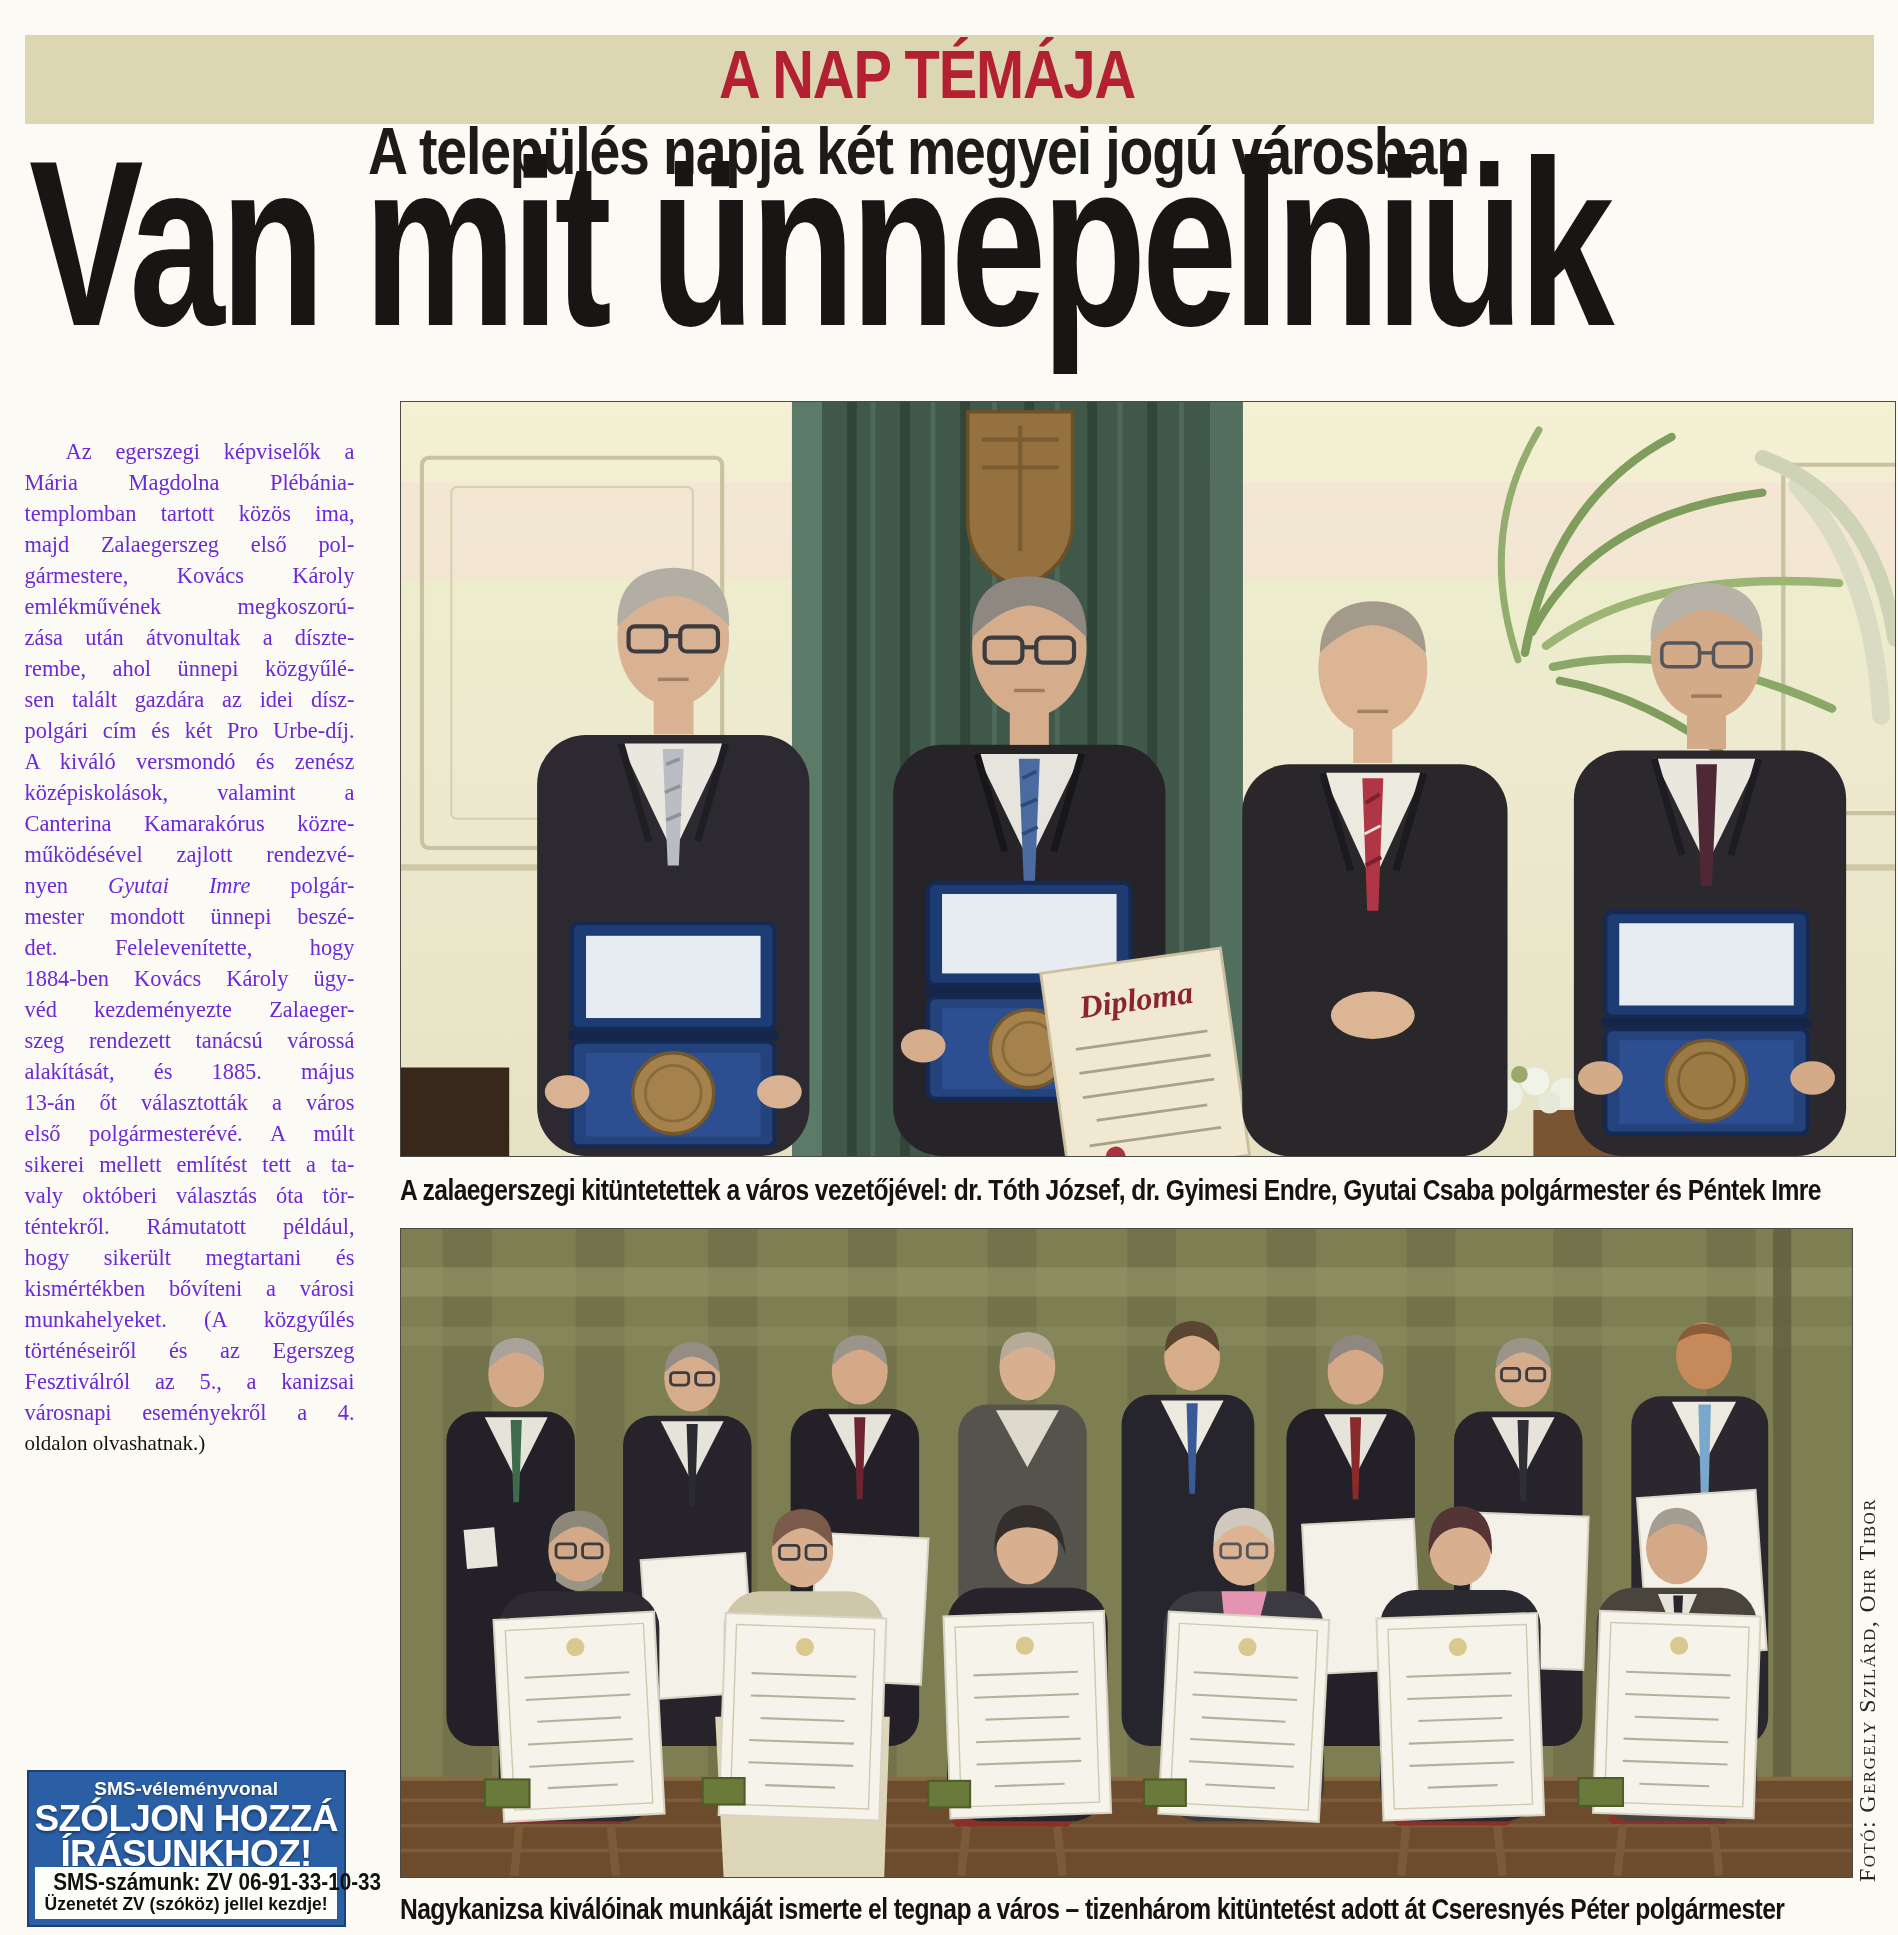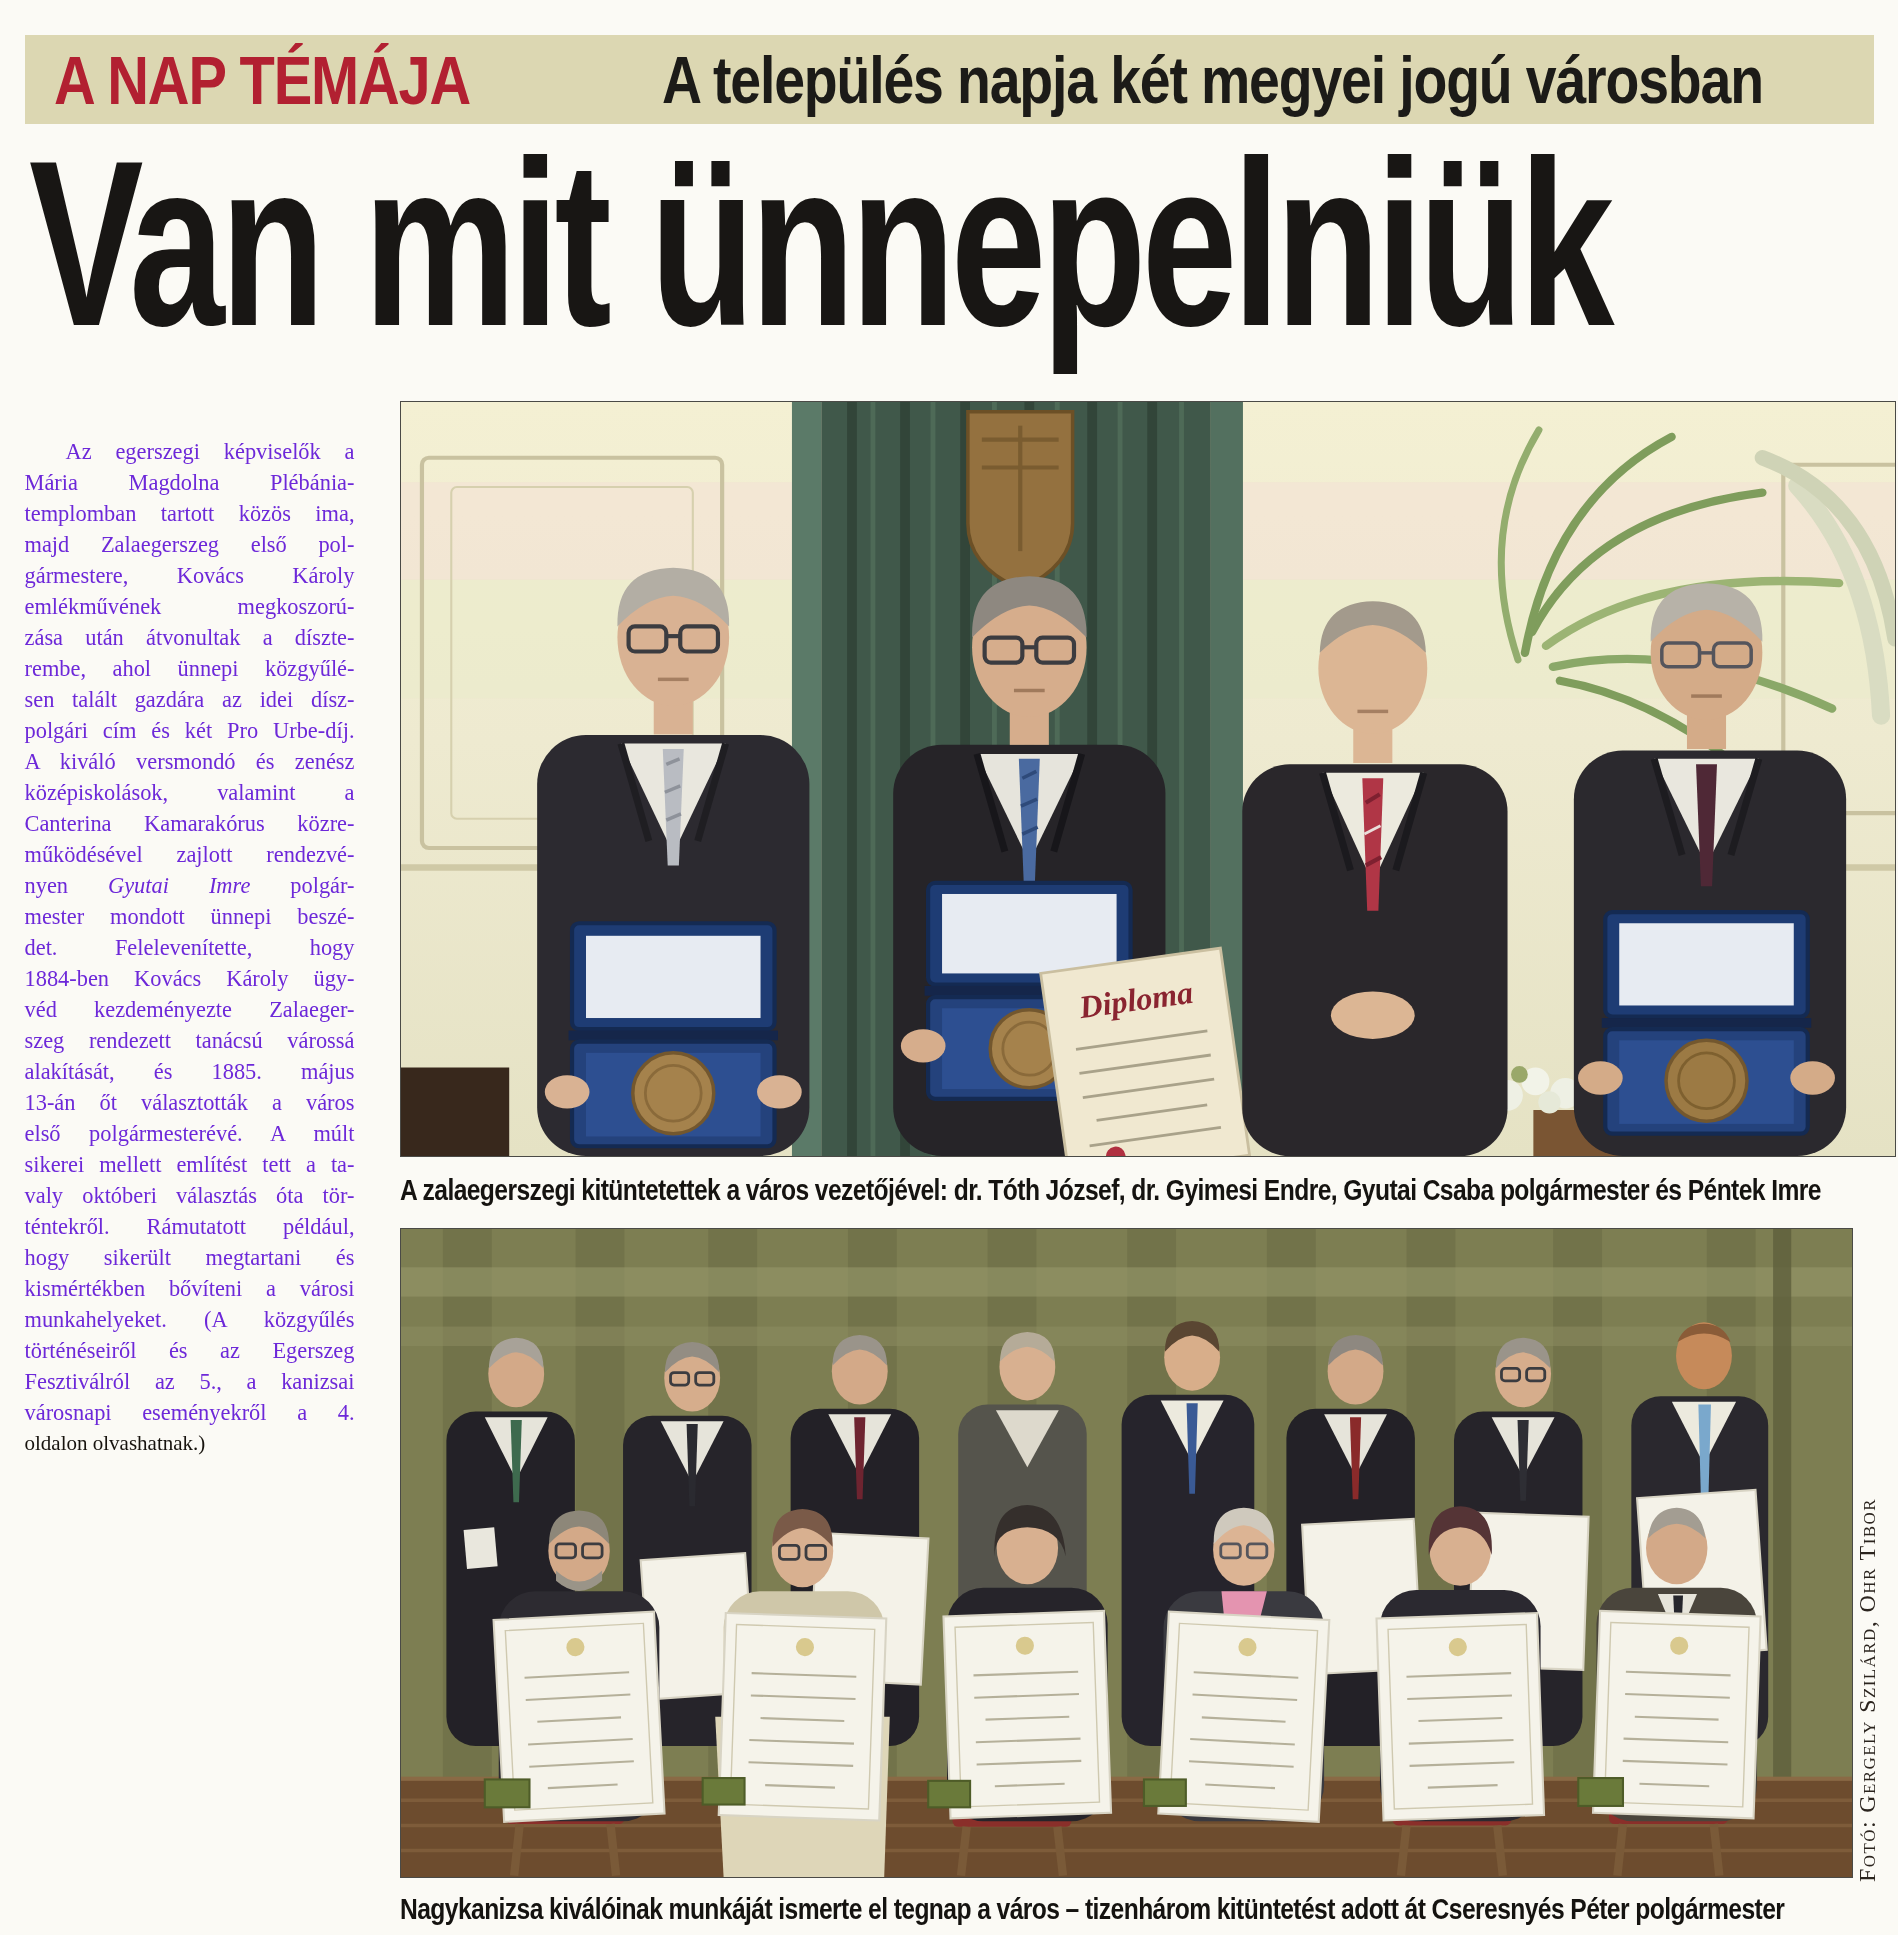--- a/index.html
+++ b/index.html
@@ -3,21 +3,21 @@
 <meta charset="utf-8">
 <style>
   html,body{margin:0;padding:0;background:#e8e6e0;}
   .page{
     position:relative;width:1898px;height:1936px;background:#fbfaf5;
     font-family:"Liberation Sans",sans-serif;overflow:hidden;color:#141414;
   }
   
   .kicker{
     position:absolute;left:24.5px;top:35px;width:1849px;height:89px;
-    background:#dcd7b2;display:flex;align-items:center;padding-left:29px;box-sizing:border-box;
+    background:#dcd7b2;display:flex;align-items:center;padding-left:29px;box-sizing:border-box;flex-direction:column;
   }
   .kicker-label{
     display:inline-block;font-weight:700;font-size:68px;color:#b22031;
     transform:scaleX(.85);transform-origin:0 50%;white-space:nowrap;letter-spacing:-1.4px;
   }
   .kicker-sub{
     display:inline-block;font-weight:700;font-size:66px;color:#1c1b18;margin-left:119px;
     transform:scaleX(.84);transform-origin:0 50%;white-space:nowrap;letter-spacing:-1.4px;
   }
   
@@ -116,20 +116,29 @@
 téntekről. Rámutatott például,
 hogy sikerült megtartani és
 kismértékben bővíteni a városi
 munkahelyeket. (A közgyűlés
 történéseiről és az Egerszeg
 Fesztiválról az 5., a kanizsai
 városnapi eseményekről a 4.</span></div>
     <div class="body-last">oldalon olvashatnak.)</div>
   </div>
 
+  <div class="sms-box">
+    <div class="sms-line1">SMS-véleményvonal</div>
+    <div class="sms-line2">SZÓLJON HOZZÁ</div>
+    <div class="sms-line3">ÍRÁSUNKHOZ!</div>
+    <div class="sms-strip">
+      <span class="sms-number">SMS-számunk: ZV 06-91-33-10-33</span>
+      <div class="sms-hint">Üzenetét ZV (szóköz) jellel kezdje!</div>
+    </div>
+  </div>
 
   <figure class="photo photo1" style="margin:0">
     <svg viewBox="0 0 2140 1082" preserveAspectRatio="none">
       <defs>
         <linearGradient id="wall1" x1="0" y1="0" x2="0" y2="1">
           <stop offset="0" stop-color="#f4f0d3"></stop>
             <stop offset="0.45" stop-color="#eeead0"></stop>
             <stop offset="1" stop-color="#e5e2c4"></stop>
         </linearGradient>
       </defs>

